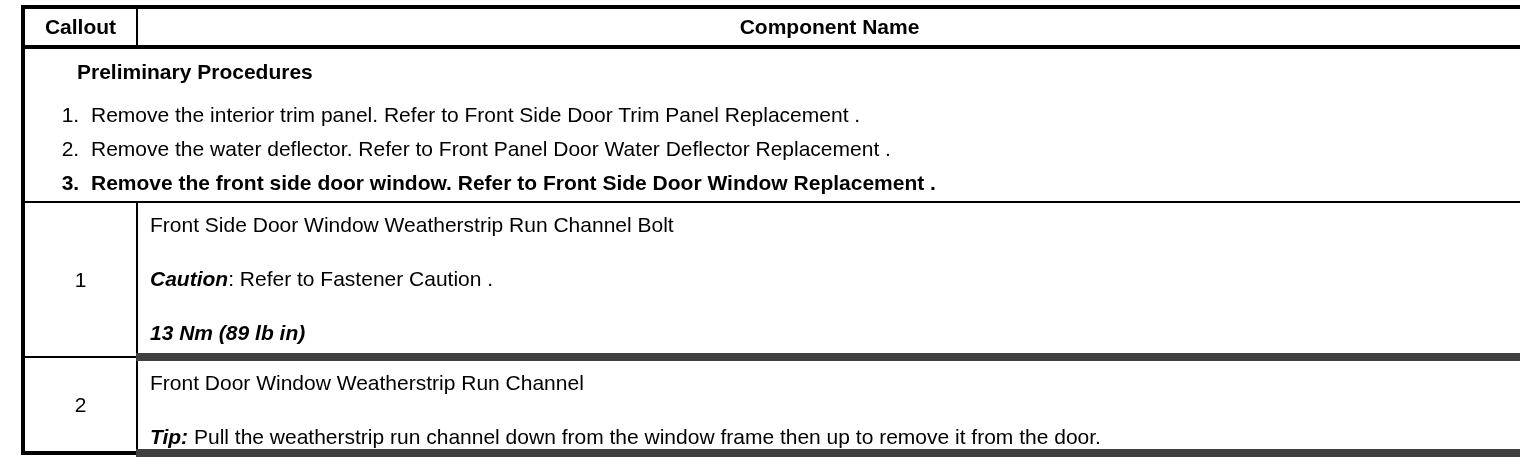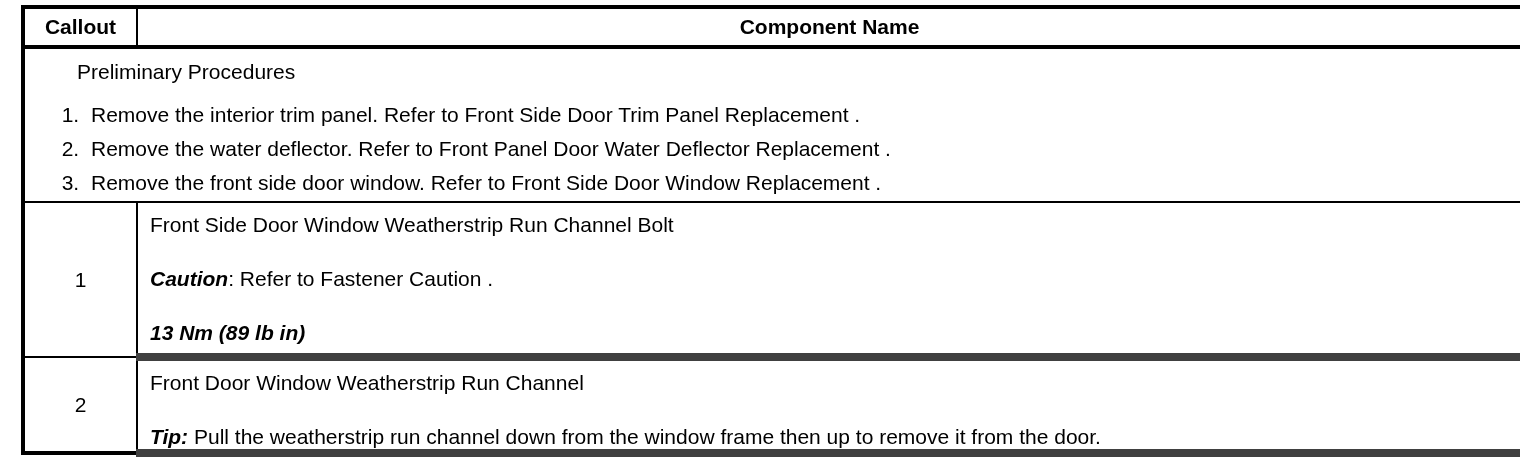--- a/index.html
+++ b/index.html
@@ -36,34 +36,34 @@
     border-bottom: 4px solid #000000;
   }
   th.callout-header { border-right: 2px solid #000000; }
   td.prelim-cell {
     height: 155px;
     vertical-align: top;
     border-bottom: 2px solid #000000;
     padding: 8px 12px 0 0;
   }
   .prelim-title {
-    font-weight: normal;
+    font-weight: bold;
     margin: 2px 0 0 52px;
     line-height: 25px;
   }
   ol.prelim-steps {
     margin: 18px 0 0 0;
     padding: 0 0 0 60px;
   }
   ol.prelim-steps li {
     margin: 0 0 9px 0;
     line-height: 25px;
     padding-left: 6px;
   }
-  ol.prelim-steps li:last-child { margin-bottom: 0; }
+  ol.prelim-steps li:last-child { margin-bottom: 0; font-weight: bold; }
   td.callout-cell {
     text-align: center;
     vertical-align: middle;
     border-right: 2px solid #000000;
     border-bottom: 2px solid #000000;
     font-size: 21px;
   }
   td.name-cell {
     vertical-align: top;
     border-bottom: 8px solid #404040;

